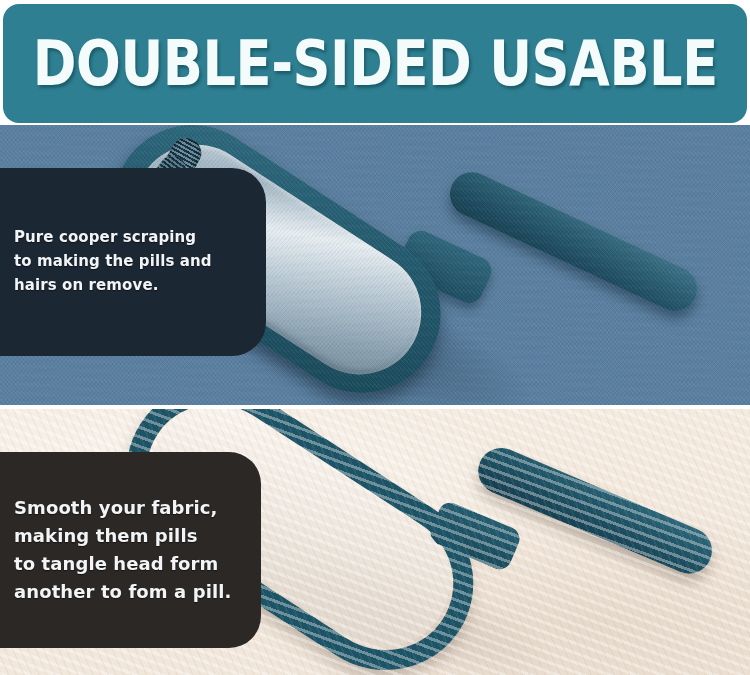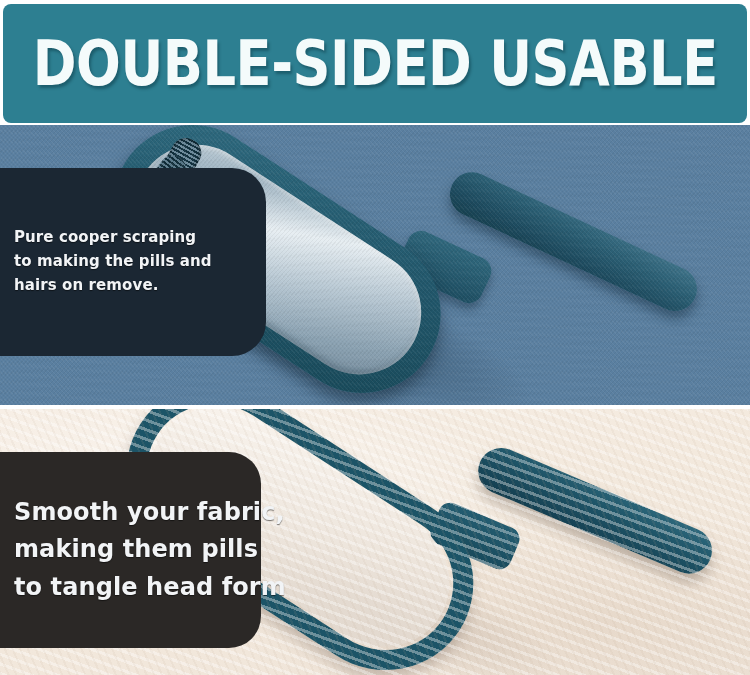--- a/index.html
+++ b/index.html
@@ -22,21 +22,21 @@
   }
 
   
   .banner {
     position: absolute;
     left: 3px;
     top: 4px;
     width: 744px;
     height: 119px;
     background: #2d7f91;
-    border-radius: 8px;
+    border-radius: 16px;
     display: flex;
     align-items: center;
     justify-content: center;
     overflow: hidden;
   }
   .banner-title {
     color: #f4fbfb;
     font-family: "Liberation Sans Narrow", "DejaVu Sans Condensed", "Liberation Sans", sans-serif;
     font-size: 63px;
     font-weight: bold;
@@ -310,21 +310,21 @@
     color: #f2f4f6;
     font-family: "DejaVu Sans", sans-serif;
     font-size: 15px;
     font-weight: bold;
     line-height: 1.58;
     letter-spacing: 0.1px;
     white-space: nowrap;
     text-shadow: 0 1px 1px rgba(0,0,0,0.5);
   }
   .callout-2 .callout-line {
-    font-size: 24px;
+    font-size: 18px;
     line-height: 1.56;
   }
 </style>
 </head>
 <body>
 
 <div class="page">
 
   <div class="banner">
     <div class="banner-title">DOUBLE-SIDED USABLE</div>
@@ -361,15 +361,16 @@
   <div class="callout callout-1">
     <div class="callout-line">Pure cooper scraping</div>
     <div class="callout-line">to making the pills and</div>
     <div class="callout-line">hairs on remove.</div>
   </div>
 
   <div class="callout callout-2">
     <div class="callout-line">Smooth your fabric,</div>
     <div class="callout-line">making them pills</div>
     <div class="callout-line">to tangle head form</div>
+    <div class="callout-line">another to fom a pill.</div>
   </div>
 
 </div>
 
 </body></html>

